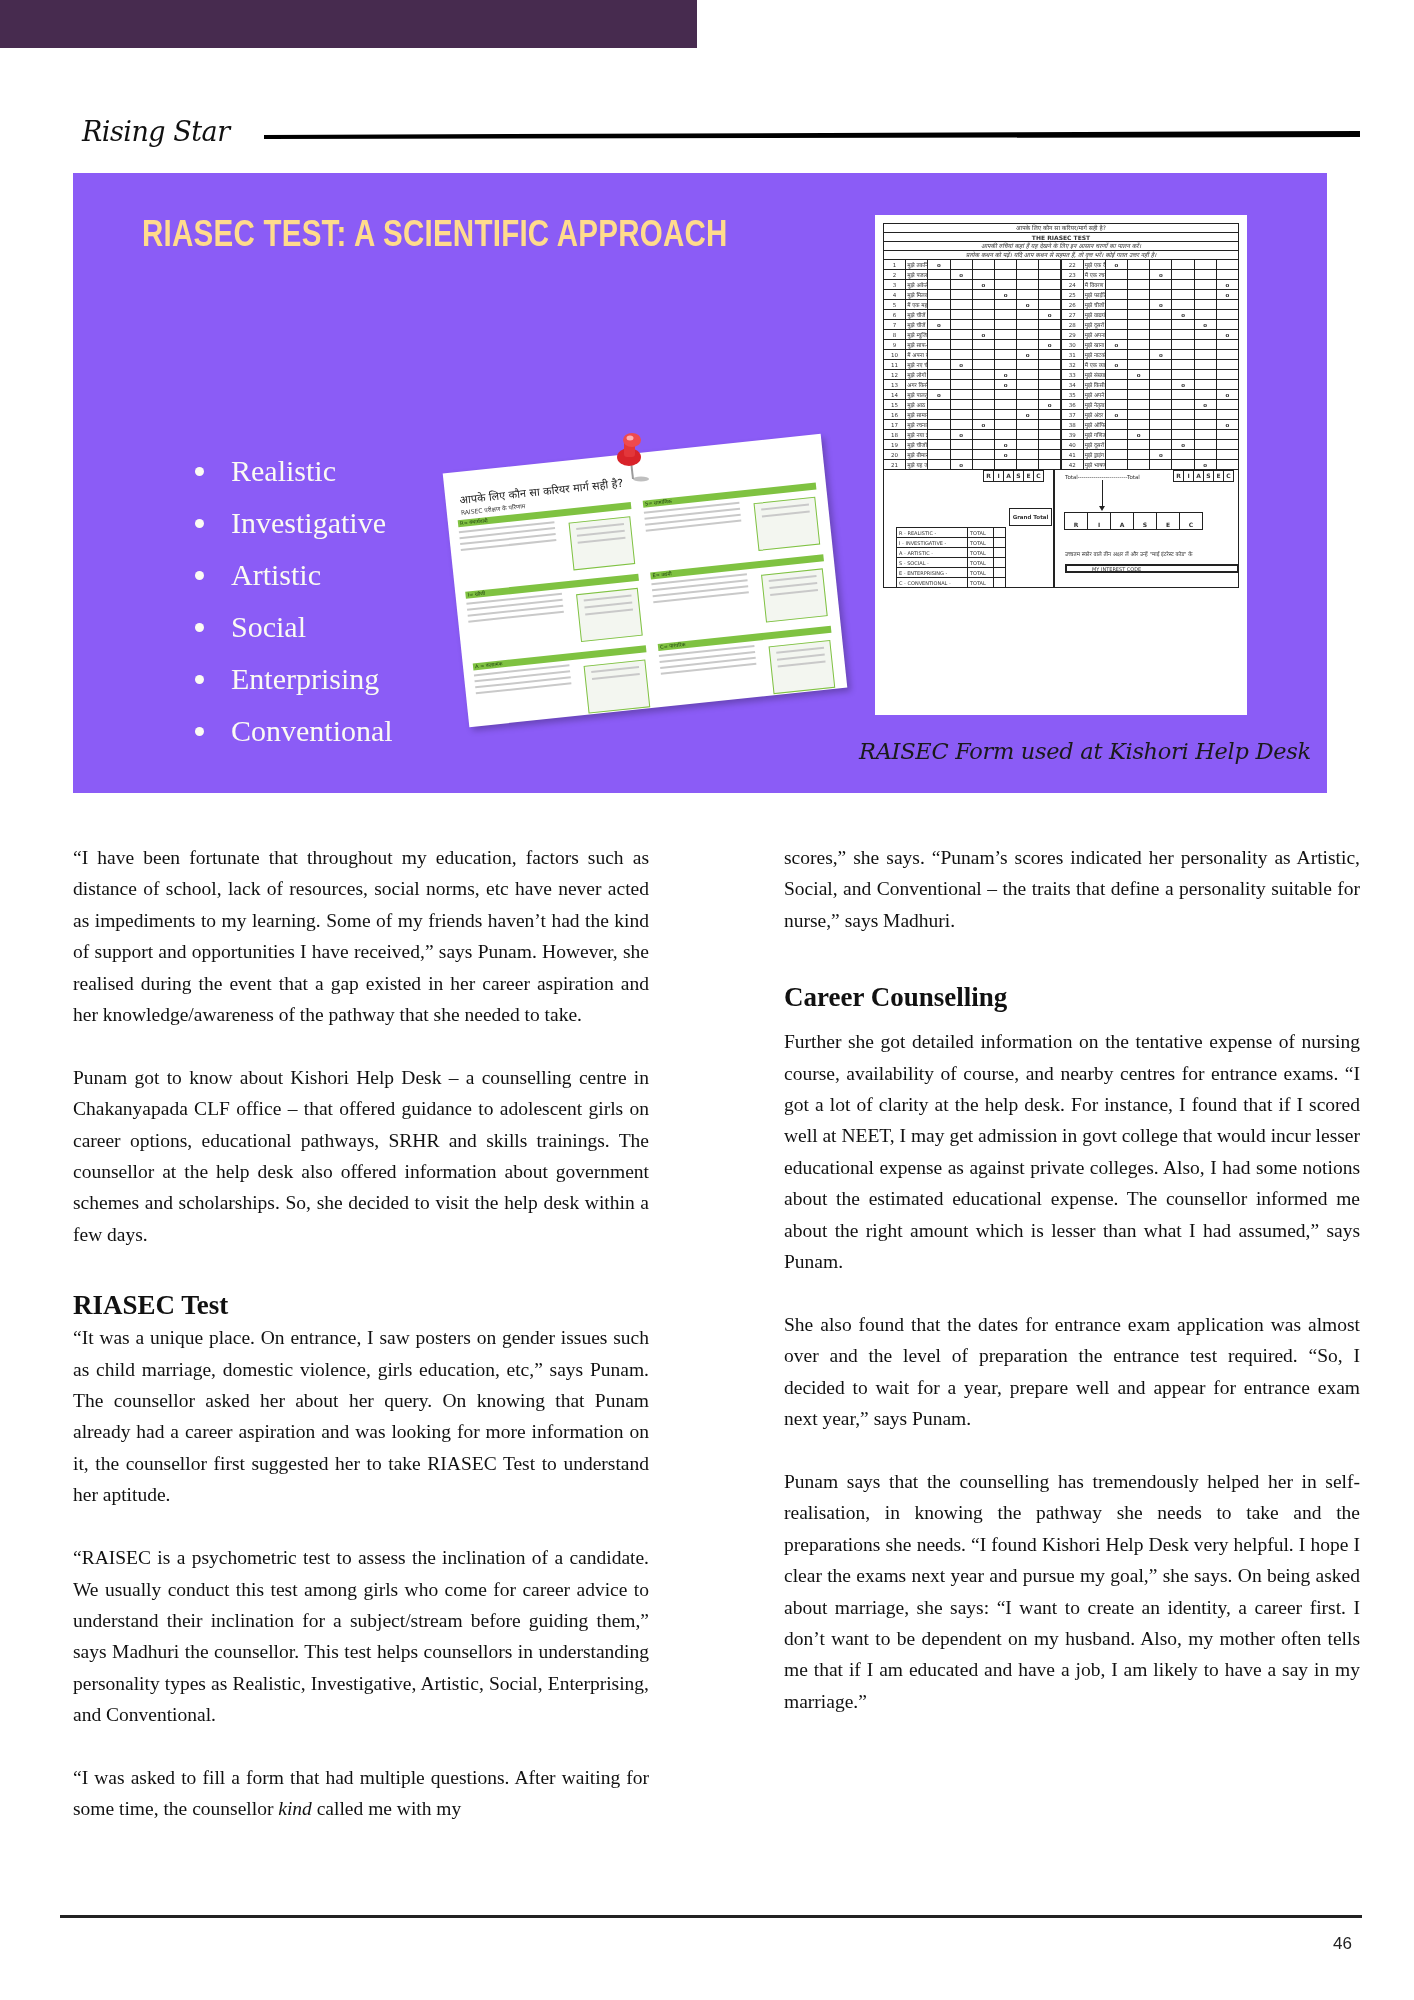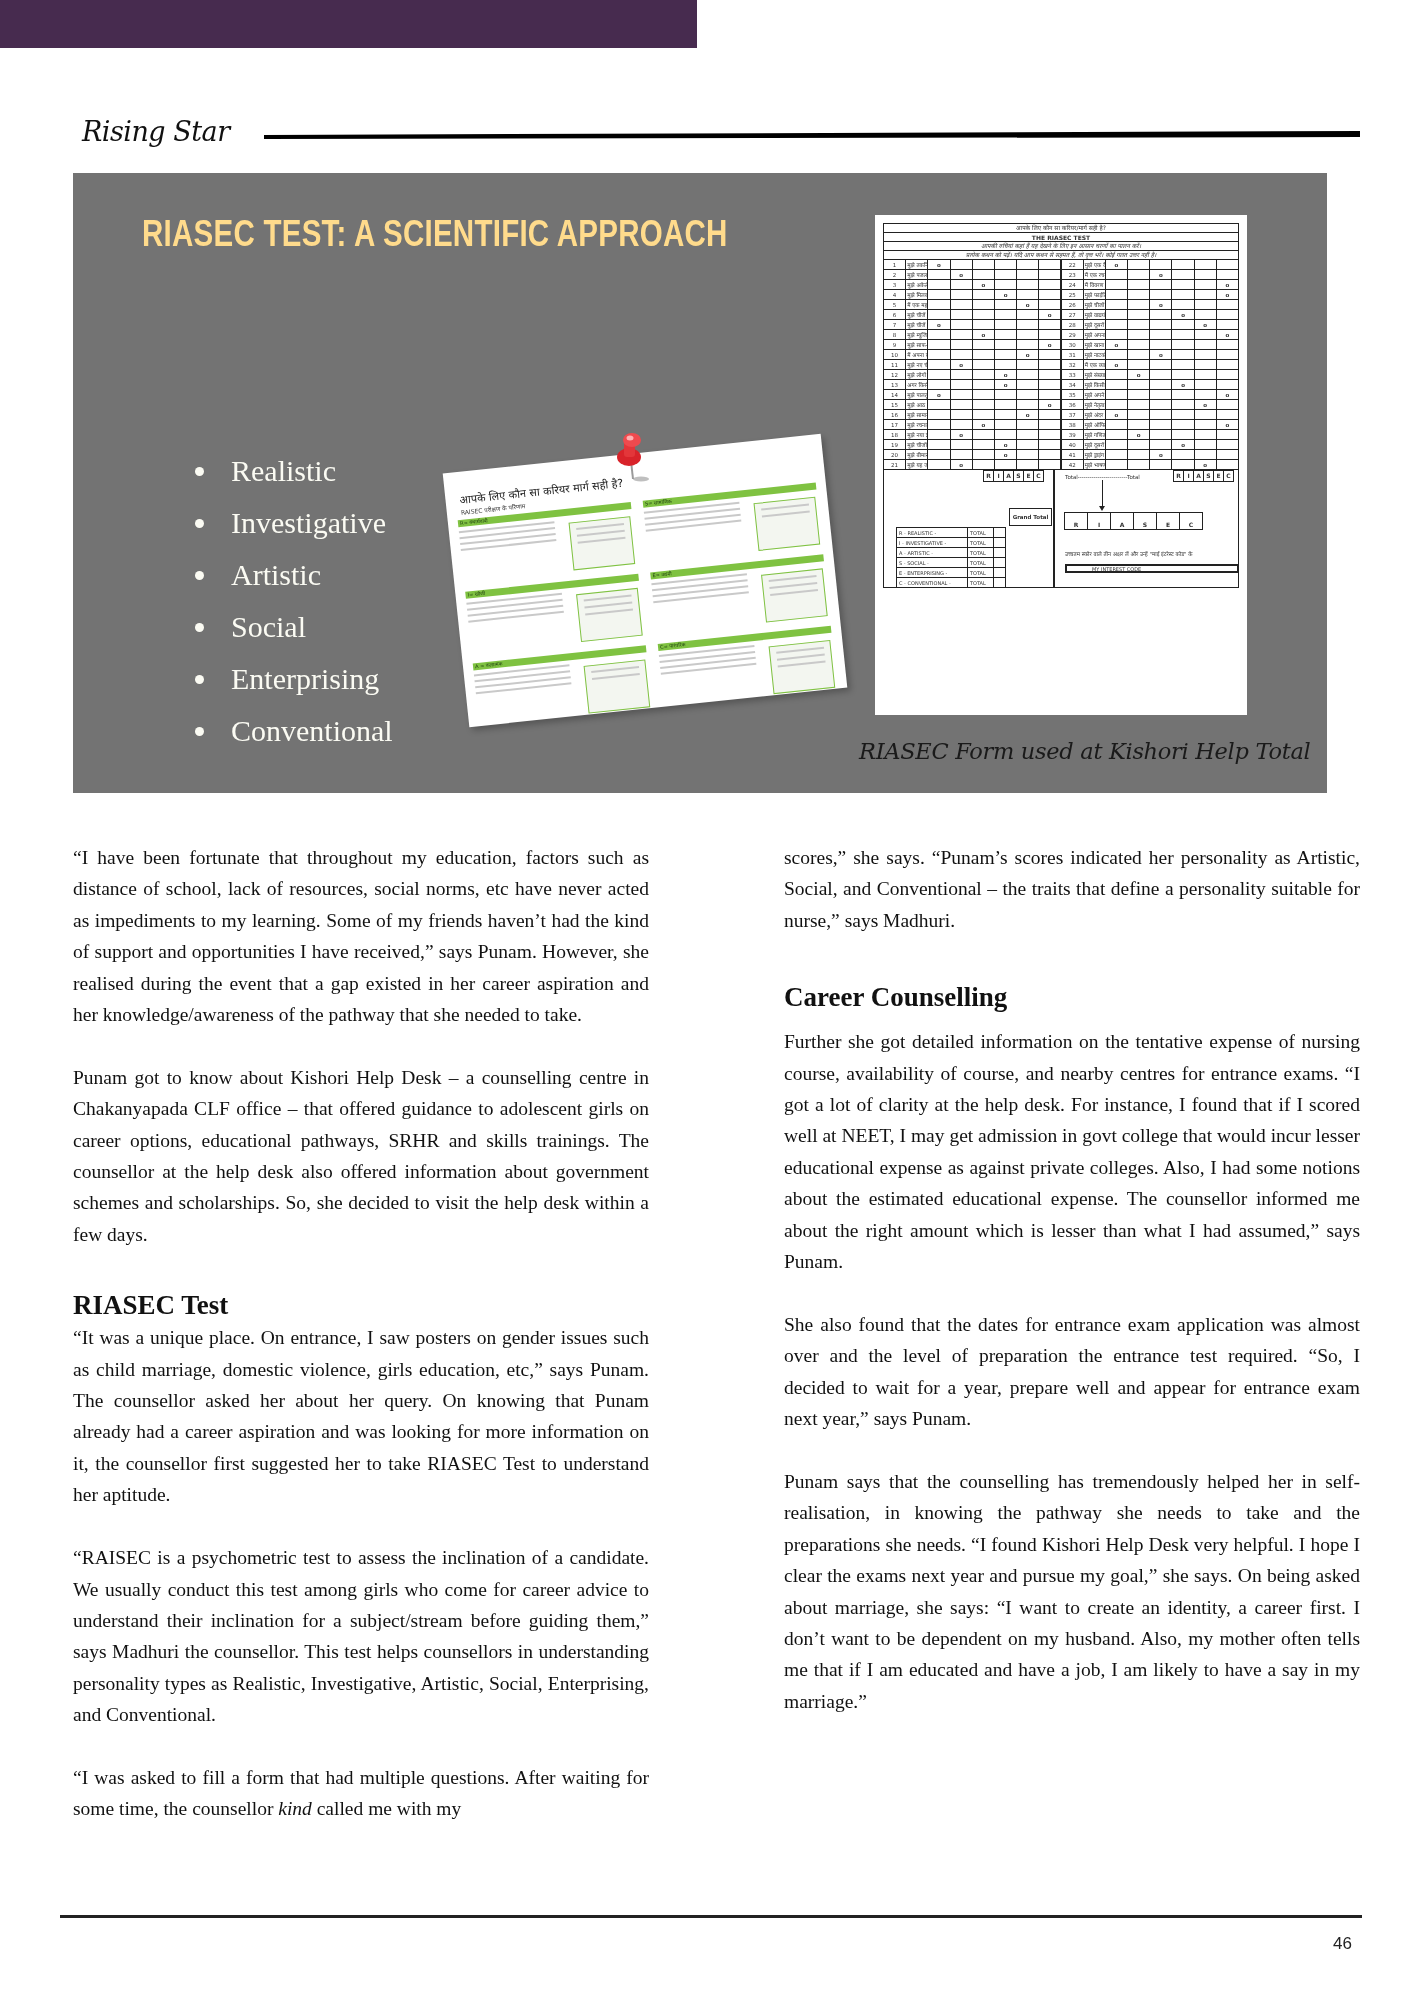--- a/index.html
+++ b/index.html
@@ -4,21 +4,21 @@
 <style>
   * { box-sizing: border-box; margin: 0; padding: 0; }
   html, body { width: 1414px; height: 2000px; background: #ffffff; overflow: hidden; }
   body { position: relative; font-family: "Liberation Serif", "DejaVu Serif", serif; color: #111; }
 
   .top-bar { position: absolute; left: 0; top: 0; width: 697px; height: 48px; background: #472b4f; }
 
   .running-head { position: absolute; left: 82px; top: 116px; font-family: "DejaVu Serif", serif; font-style: italic; font-size: 27px; color: #111; letter-spacing: -0.5px; }
   .head-rule { position: absolute; left: 264px; top: 131px; width: 1096px; height: 8px; }
 
-  .feature { position: absolute; left: 73px; top: 173px; width: 1254px; height: 620px; background: #737373; }
+  .feature { position: absolute; left: 73px; top: 173px; width: 1254px; height: 620px; background: #8b5cf6; }
   .feature-title { position: absolute; left: 69px; top: 40px; font-family: "Liberation Sans", "DejaVu Sans", sans-serif; font-weight: bold; font-size: 36px; color: #ffdb8c; transform: scaleX(0.82); transform-origin: left center; letter-spacing: 0.3px; white-space: nowrap; }
   .feature-intro { position: absolute; left: 100px; top: 117px; width: 620px; font-size: 30px; line-height: 52px; color: #fbfbf3; }
   .feature-list { position: absolute; left: 100px; top: 272px; list-style: none; }
   .feature-list li { position: relative; font-size: 30px; line-height: 52px; color: #fbfbf3; padding-left: 58px; }
   .feature-list li .bullet { position: absolute; left: 22px; top: 22px; width: 9px; height: 9px; border-radius: 50%; background: #fbfbf3; }
 
   .card { position: absolute; left: 382px; top: 280px; width: 380px; height: 255px; background: #fff; transform: rotate(-6deg); box-shadow: 3px 4px 6px rgba(0,0,0,0.25); padding: 12px 10px; }
   .card-title { font-family: "DejaVu Sans", sans-serif; font-size: 11px; color: #222; margin: 8px 0 2px 4px; }
   .card-sub { font-family: "DejaVu Sans", sans-serif; font-size: 6px; color: #333; margin: 0 0 3px 4px; }
   .card-grid { display: grid; grid-template-columns: 1fr 1fr; gap: 6px 12px; }
@@ -628,21 +628,21 @@
               <td>TOTAL</td>
               <td class="v"></td>
             </tr>
         </tbody>
       </table>
       <div class="note">उच्चतम स्कोर वाले तीन अक्षर लें और उन्हें "माई इंटरेस्ट कोड" के</div>
       <div class="code-row">MY INTEREST CODE</div>
     </div>
   </div>
 
-  <div class="form-caption">RIASEC Form used at Kishori Help Total</div>
+  <div class="form-caption">RAISEC Form used at Kishori Help Desk</div>
 </div>
 
 <div class="col col-left">
   <p>“I have been fortunate that throughout my education, factors such as distance of school, lack of resources, social norms, etc have never acted as impediments to my learning. Some of my friends haven’t had the kind of support and opportunities I have received,” says Punam. However, she realised during the event that a gap existed in her career aspiration and her knowledge/awareness of the pathway that she needed to take.</p>
   <p>Punam got to know about Kishori Help Desk – a counselling centre in Chakanyapada CLF office – that offered guidance to adolescent girls on career options, educational pathways, SRHR and skills trainings. The counsellor at the help desk also offered information about government schemes and scholarships. So, she decided to visit the help desk within a few days.</p>
   <h2>RIASEC Test</h2>
   <p>“It was a unique place. On entrance, I saw posters on gender issues such as child marriage, domestic violence, girls education, etc,” says Punam. The counsellor asked her about her query. On knowing that Punam already had a career aspiration and was looking for more information on it, the counsellor first suggested her to take RIASEC Test to understand her aptitude.</p>
   <p>“RAISEC is a psychometric test to assess the inclination of a candidate. We usually conduct this test among girls who come for career advice to understand their inclination for a subject/stream before guiding them,” says Madhuri the counsellor. This test helps counsellors in understanding personality types as Realistic, Investigative, Artistic, Social, Enterprising, and Conventional.</p>
   <p class="last-line-left"><span>“I was asked to fill a form that had multiple questions. After waiting for some time, the counsellor </span><em>kind</em><span> called me with my</span></p>
 </div>

